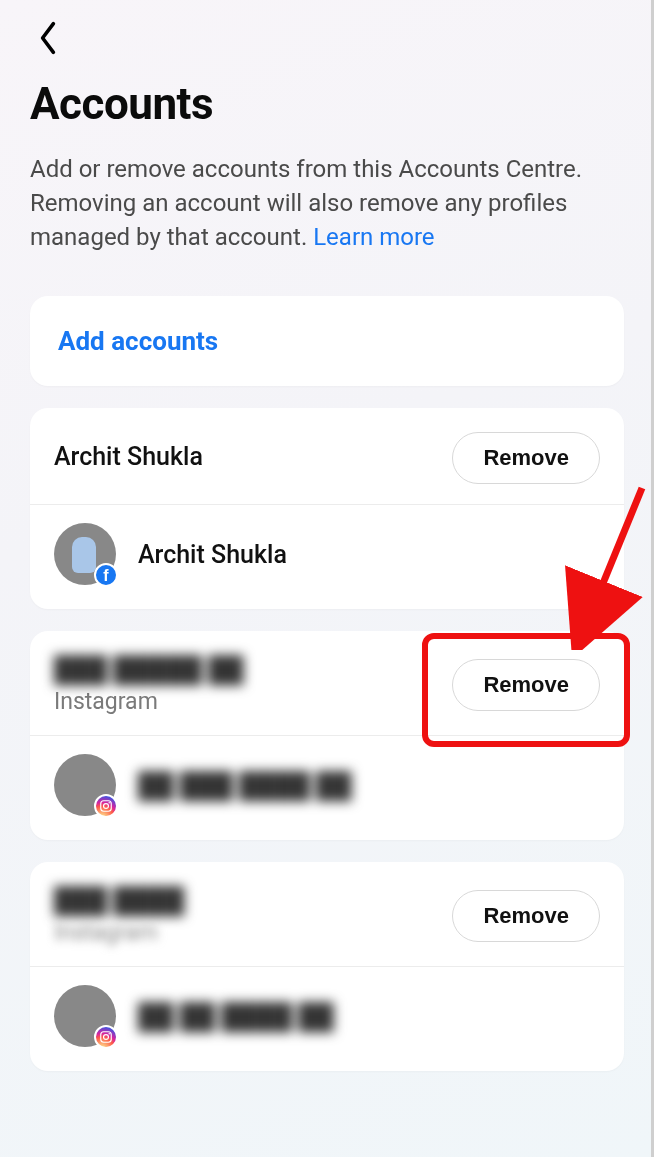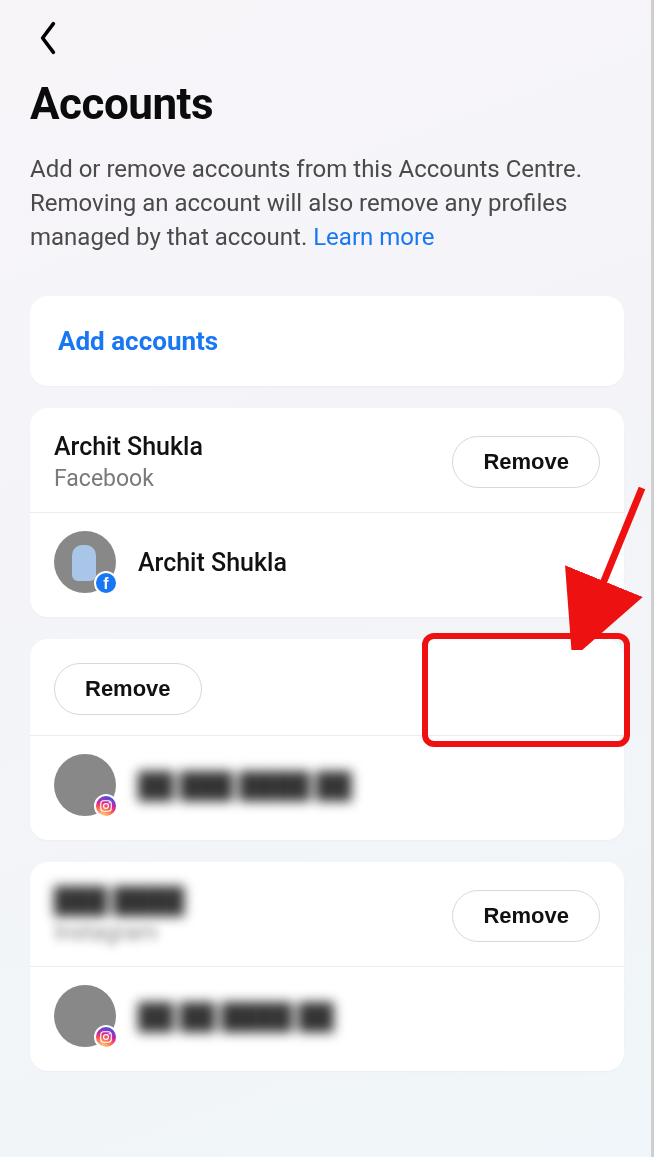--- a/index.html
+++ b/index.html
@@ -199,36 +199,39 @@
 </p>
 
 <div class="card card-first">
   <div class="add-accounts">Add accounts</div>
 </div>
 
 <div class="card">
   <div class="acct-header">
     <div class="acct-info">
       <div class="acct-name">Archit Shukla</div>
-      <div class="acct-platform">Facebook</div>
     </div>
     <button class="remove-btn">Remove</button>
   </div>
   <div class="divider"></div>
   <div class="profile-row">
     <div class="avatar-wrap">
       <span class="avatar"><span class="avatar-art"></span></span>
       <span class="badge badge-fb"></span>
     </div>
     <div class="profile-name">Archit Shukla</div>
   </div>
 </div>
 
 <div class="card">
   <div class="acct-header">
+    <div class="acct-info">
+      <div class="acct-name blurred">███ █████ ██</div>
+      <div class="acct-platform">Instagram</div>
+    </div>
     <button class="remove-btn">Remove</button>
   </div>
   <div class="divider"></div>
   <div class="profile-row">
     <div class="avatar-wrap">
       <span class="avatar"><span class="avatar-blur1"></span></span>
       <span class="badge badge-ig">
         <svg viewBox="0 0 24 24">
             <rect x="3" y="3" width="18" height="18" rx="5" fill="none" stroke="#fff" stroke-width="2"></rect>
             <circle cx="12" cy="12" r="4.2" fill="none" stroke="#fff" stroke-width="2"></circle>

